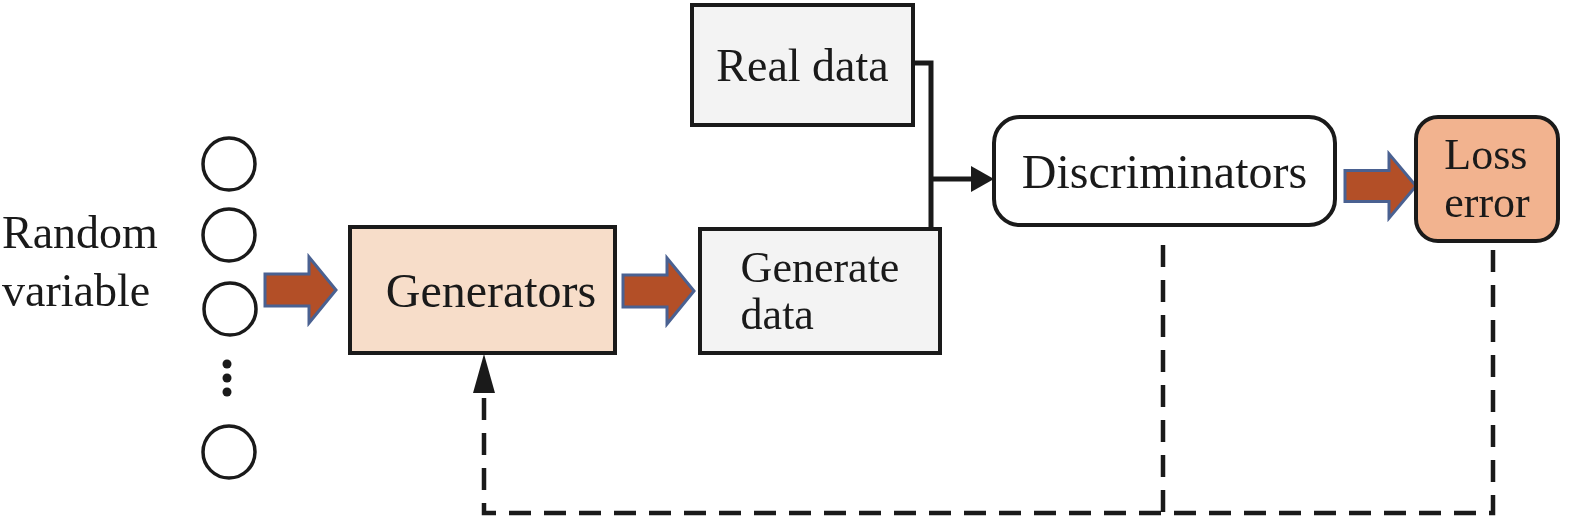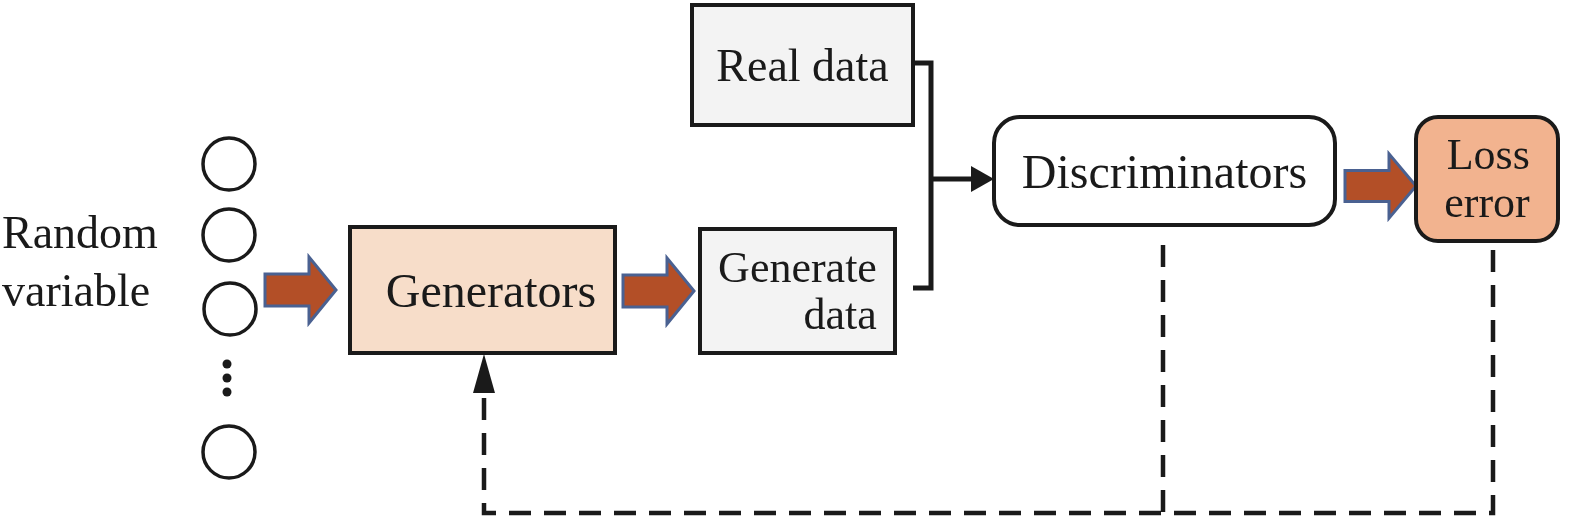--- a/index.html
+++ b/index.html
@@ -50,36 +50,36 @@
     stroke-width: 4.5;
     stroke-dasharray: 22 13;
   }
   .box {
     position: absolute;
     box-sizing: border-box;
     border: 4px solid var(--ink);
     display: flex;
     align-items: center;
     justify-content: center;
-    text-align: right;
+    text-align: left;
   }
   .box span { white-space: pre-line; display: block; }
   .box.generators {
     left: 348px; top: 225px; width: 269px; height: 130px;
     background: var(--generator-fill);
     font-size: 48px;
     padding-left: 17px;
   }
   .box.realdata {
     left: 690px; top: 3px; width: 225px; height: 124px;
     background: var(--data-fill);
     font-size: 46px;
   }
   .box.gendata {
-    left: 698px; top: 227px; width: 199px; height: 128px;
+    left: 698px; top: 227px; width: 244px; height: 128px;
     background: var(--data-fill);
     font-size: 44px;
     line-height: 47px;
   }
   .box.discriminators {
     left: 992px; top: 115px; width: 345px; height: 112px;
     background: var(--discriminator-fill);
     border-radius: 28px;
     font-size: 48px;
   }

